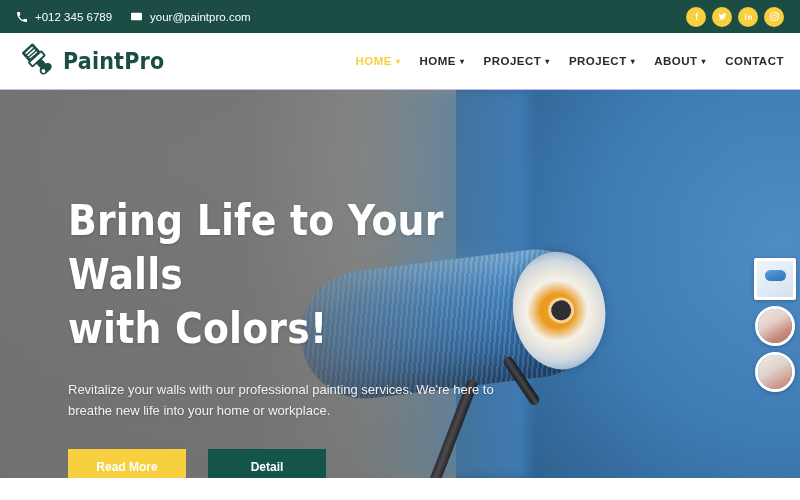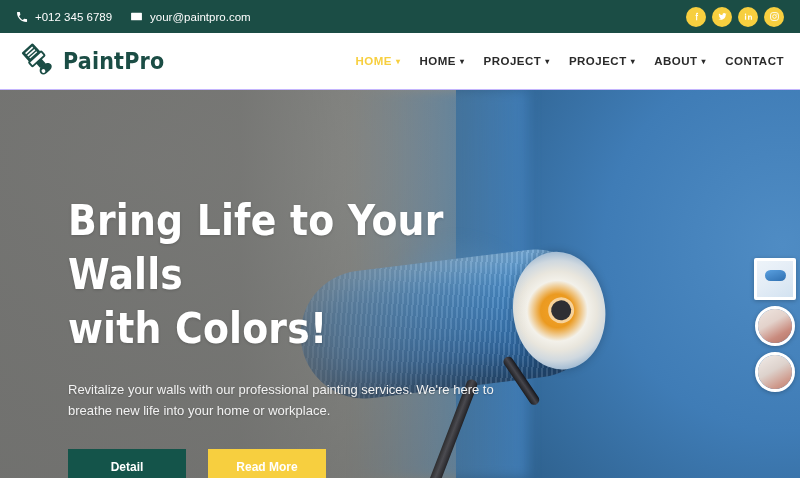--- a/index.html
+++ b/index.html
@@ -303,22 +303,22 @@
 
   <div class="hero-overlay"></div>
 
   <div class="hero-content">
     <h1 class="hero-title">
       <span>Bring Life to Your Walls</span><br>
       <span>with Colors!</span>
     </h1>
     <p class="hero-sub">Revitalize your walls with our professional painting services. We're here to breathe new life into your home or workplace.</p>
     <div class="hero-btns">
+      <button class="btn btn-primary">Read More</button>
       <button class="btn btn-secondary">Detail</button>
-      <button class="btn btn-primary">Read More</button>
     </div>
   </div>
 
   <div class="thumbs">
     <div class="thumb active">
       <div class="t-img-roller"></div>
     </div>
     <div class="thumb">
       <div class="t-img-a"></div>
     </div>

